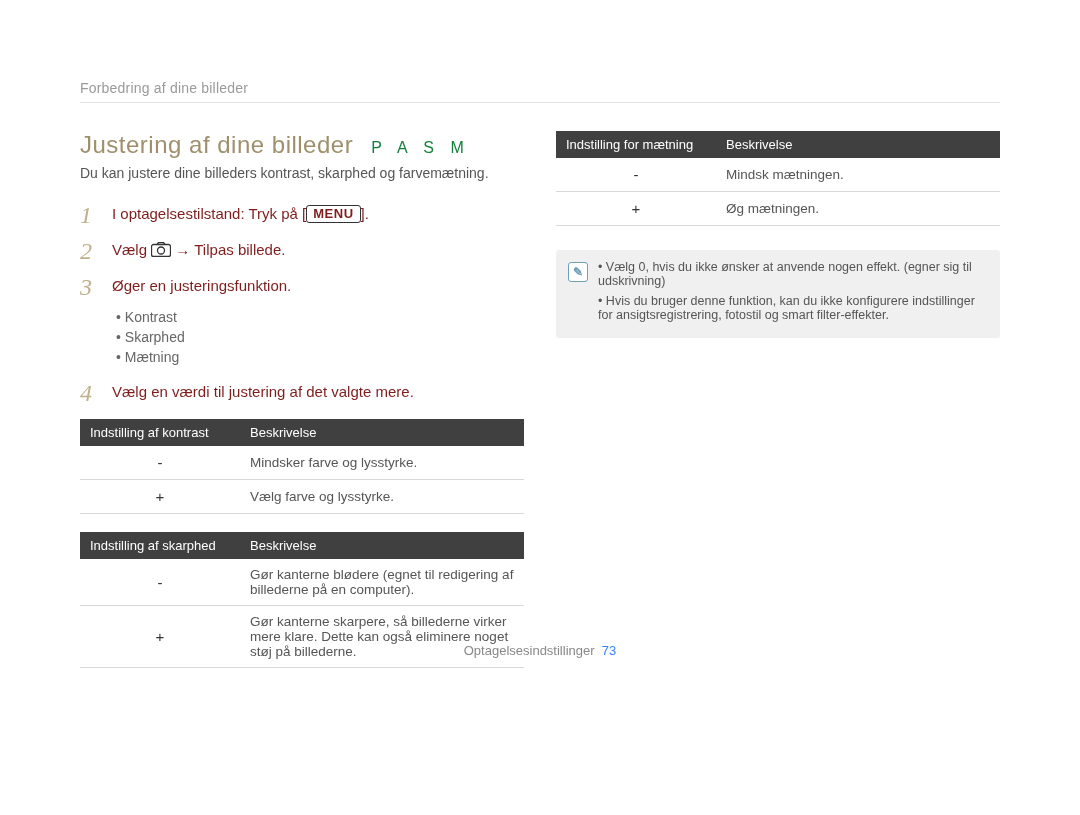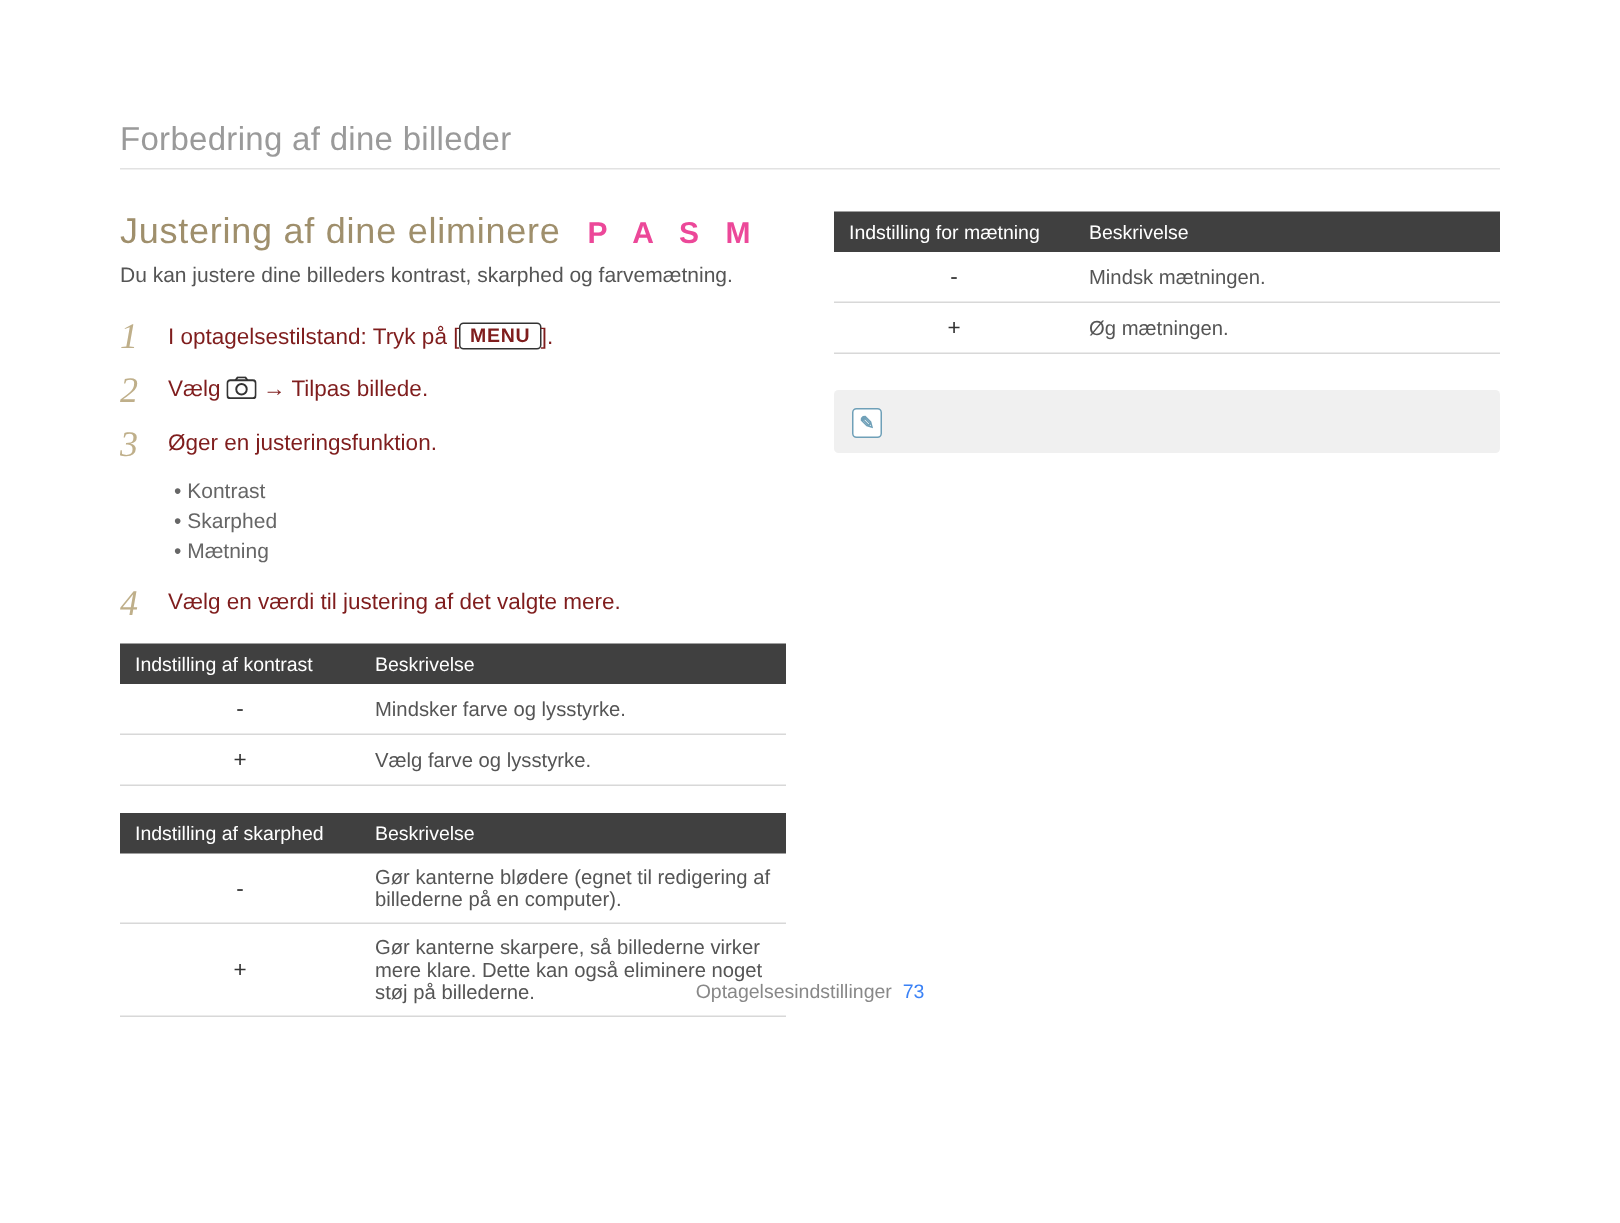--- a/index.html
+++ b/index.html
@@ -10,21 +10,21 @@
     font-family: Arial, Helvetica, sans-serif;
     background: #fff;
     color: #333;
   }
   .page {
     position: relative;
     box-sizing: border-box;
     padding: 80px 80px 0 80px;
   }
   .section-crumb {
-    font-size: 22px;
+    font-size: 14px;
     font-weight: 300;
     color: #9a9a9a;
     border-bottom: 1px solid #e2e2e2;
     padding-bottom: 6px;
     margin-bottom: 28px;
     letter-spacing: 0.2px;
   }
   .columns {
     display: flex;
     gap: 32px;
@@ -39,24 +39,24 @@
     gap: 18px;
     margin-bottom: 6px;
   }
   .main-title {
     font-size: 24px;
     font-weight: 300;
     color: #9f8f6c;
     letter-spacing: 0.5px;
   }
   .mode-letters {
-    font-size: 20px;
+    font-size: 16px;
     letter-spacing: 6px;
-    color: #ec4899;
-    font-weight: 700;
+    color: #15803d;
+    font-weight: 400;
   }
   .intro {
     font-size: 14px;
     color: #555;
     margin-bottom: 20px;
   }
   .steps {
     font-size: 15px;
   }
   .step {
@@ -173,21 +173,21 @@
 
 <div class="page">
 
   <div class="section-crumb">Forbedring af dine billeder</div>
 
   <div class="columns">
 
     <div class="col">
 
       <div class="title-line">
-        <span class="main-title">Justering af dine eliminere</span>
+        <span class="main-title">Justering af dine billeder</span>
         <span class="mode-letters">P A S M</span>
       </div>
 
       <div class="intro">Du kan justere dine billeders kontrast, skarphed og farvemætning.</div>
 
       <div class="steps">
 
         <div class="step">
           <div class="step-num">1</div>
           <div class="step-body">
@@ -277,20 +277,24 @@
         </tr>
         <tr>
           <td class="sym">+</td>
           <td>Øg mætningen.</td>
         </tr>
       </tbody>
         </table>
 
       <div class="note-box">
         <div class="note-icon">✎</div>
+        <div class="note-list">
+          <div>Vælg 0, hvis du ikke ønsker at anvende nogen effekt. (egner sig til udskrivning)</div>
+          <div>Hvis du bruger denne funktion, kan du ikke konfigurere indstillinger for ansigtsregistrering, fotostil og smart filter-effekter.</div>
+        </div>
       </div>
 
     </div>
   </div>
 
   <div class="footer">
     <span>Optagelsesindstillinger</span>&nbsp;
     <span class="pg">73</span>
   </div>
 

